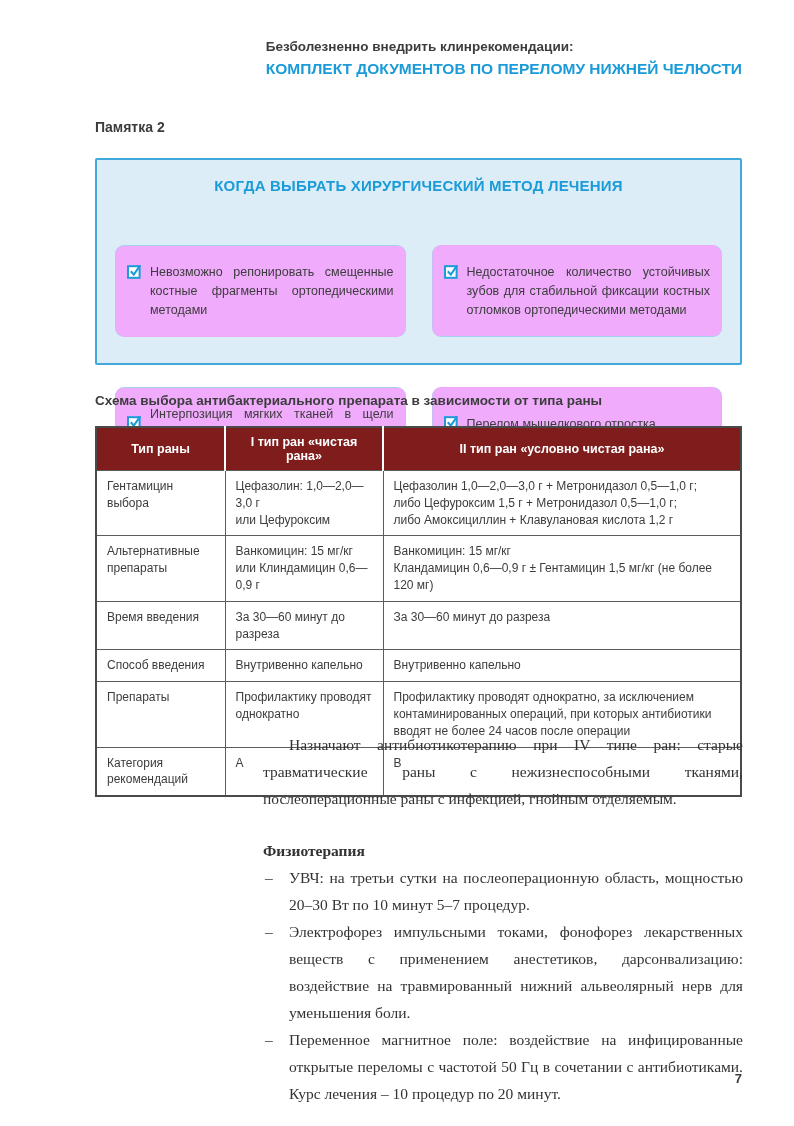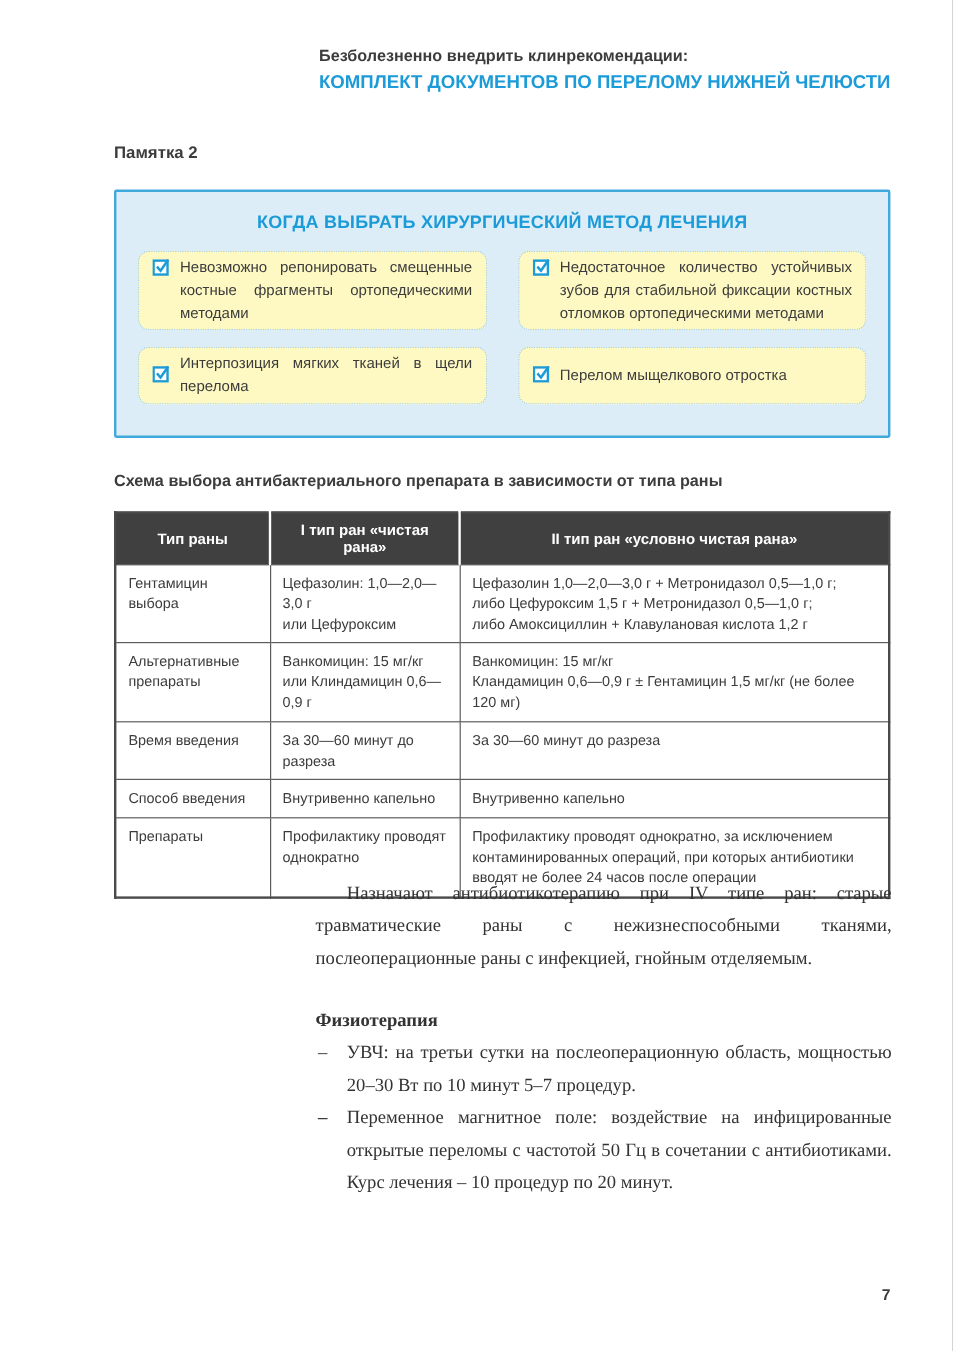--- a/index.html
+++ b/index.html
@@ -16,35 +16,35 @@
   
   .memo-label { position:absolute; top:119px; left:95px; font-size:14px; font-weight:bold; color:#3c3c3c; }
   .memo-box {
     position:absolute; top:158px; left:95px; width:647px; height:207px;
     background:#dcedf8; border:2px solid #41a8db; border-radius:2px;
   }
   .memo-title { text-align:center; margin-top:17px; font-size:15px; font-weight:bold; color:#1b9bd7; letter-spacing:.2px; }
   .memo-columns { display:flex; gap:26px; margin:15px 18px 0 18px; }
   .memo-col { flex:1; display:flex; flex-direction:column; gap:14px; }
   .criterion-card {
-    background:#fef9c3; border:1.5px dotted #9dcfeb; border-radius:9px;
-    padding:4px 11px; display:flex; gap:8px; align-items:flex-start; flex:1;
+    background:#f0abfc; border:1.5px dotted #9dcfeb; border-radius:9px;
+    padding:17px 11px; display:flex; gap:8px; align-items:flex-start; flex:1;margin-top:36px;
   }
   .criterion-card.single { align-items:center; }
   .criterion-card .check-wrap { flex:0 0 15px; margin-top:1px; }
   .criterion-card .crit-text { font-size:12.5px; line-height:1.5; text-align:justify; color:#3c3c3c; }
   
   .table-title { position:absolute; top:393px; left:95px; font-size:13.5px; font-weight:bold; color:#3c3c3c; }
   table.ab-table {
     position:absolute; top:426px; left:95px; width:647px;
     border-collapse:collapse; font-size:12px; color:#3c3c3c;
     border:2px solid #4a4a4a;
   }
   table.ab-table th {
-    background:#404040; color:#ffffff; font-size:12.5px; font-weight:bold;
+    background:#7f1d1d; color:#ffffff; font-size:12.5px; font-weight:bold;
     padding:7px 6px; text-align:center; border-left:2px solid #ffffff;
   }
   table.ab-table th:first-child { border-left:none; }
   table.ab-table td {
     border:1px solid #5c5c5c; padding:7px 10px; vertical-align:top;
     line-height:1.4; white-space:pre-line;
   }
   table.ab-table col.c1 { width:20%; }
   table.ab-table col.c2 { width:24.5%; }
   table.ab-table col.c3 { width:55.5%; }
@@ -151,28 +151,33 @@
         <tr>
           <td>Способ введения</td>
           <td>Внутривенно капельно</td>
           <td>Внутривенно капельно</td>
         </tr>
         <tr>
           <td>Препараты</td>
           <td>Профилактику проводят однократно</td>
           <td>Профилактику проводят однократно, за исключением контаминированных операций, при которых антибиотики вводят не более 24 часов после операции</td>
         </tr>
+        <tr>
+          <td>Категория рекомендаций</td>
+          <td>A</td>
+          <td>B</td>
+        </tr>
       </tbody>
   </table>
 
   <div class="body-text">
     <div class="paragraph">Назначают антибиотикотерапию при IV типе ран: старые травматические раны с нежизнеспособными тканями, послеоперационные раны с инфекцией, гнойным отделяемым.</div>
     <div class="physio-title">Физиотерапия</div>
     <div class="bullet-list">
         <div class="bullet-item"><span class="dash">–</span><span>УВЧ: на третьи сутки на послеоперационную область, мощностью 20–30 Вт по 10 минут 5–7 процедур.</span></div>
-        <div class="bullet-item"><span class="dash">–</span></div>
+        <div class="bullet-item"><span class="dash">–</span><span>Электрофорез импульсными токами, фонофорез лекарственных веществ с применением анестетиков, дарсонвализацию: воздействие на травмированный нижний альвеолярный нерв для уменьшения боли.</span></div>
         <div class="bullet-item"><span class="dash">–</span><span>Переменное магнитное поле: воздействие на инфицированные открытые переломы с частотой 50 Гц в сочетании с антибиотиками. Курс лечения – 10 процедур по 20 минут.</span></div>
       </div>
   </div>
 
   <div class="page-number">7</div>
 
 </div>
 
 </body></html>

